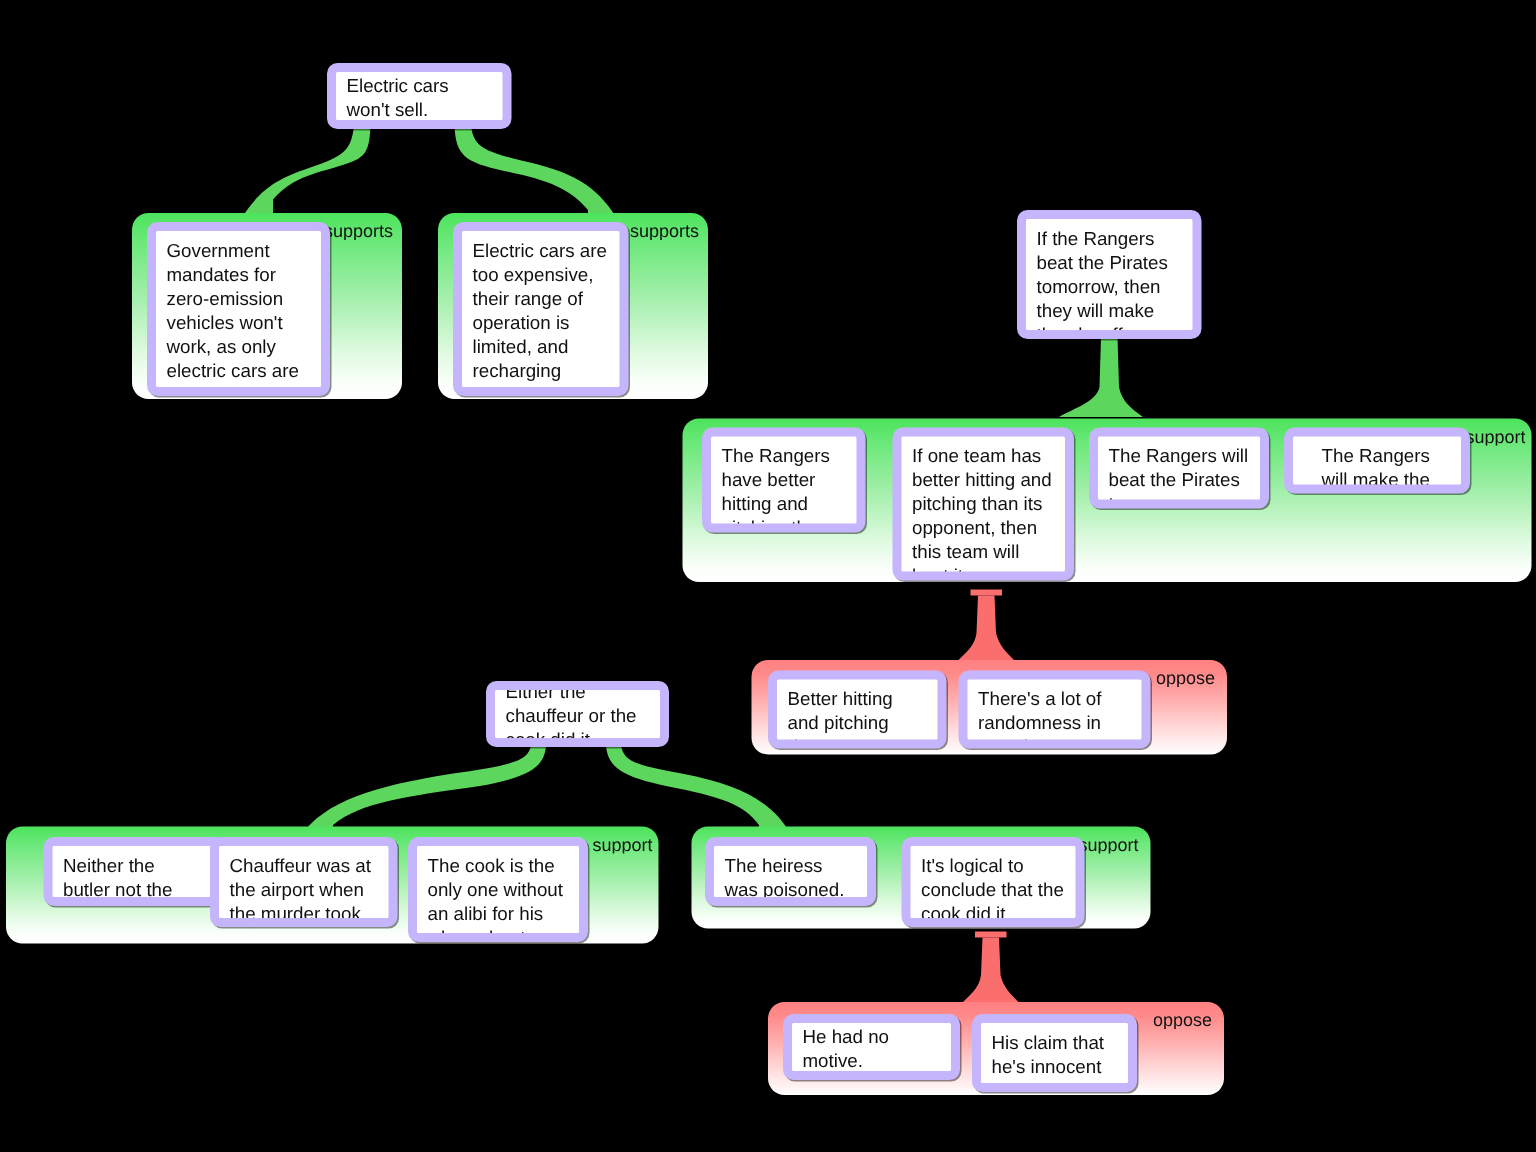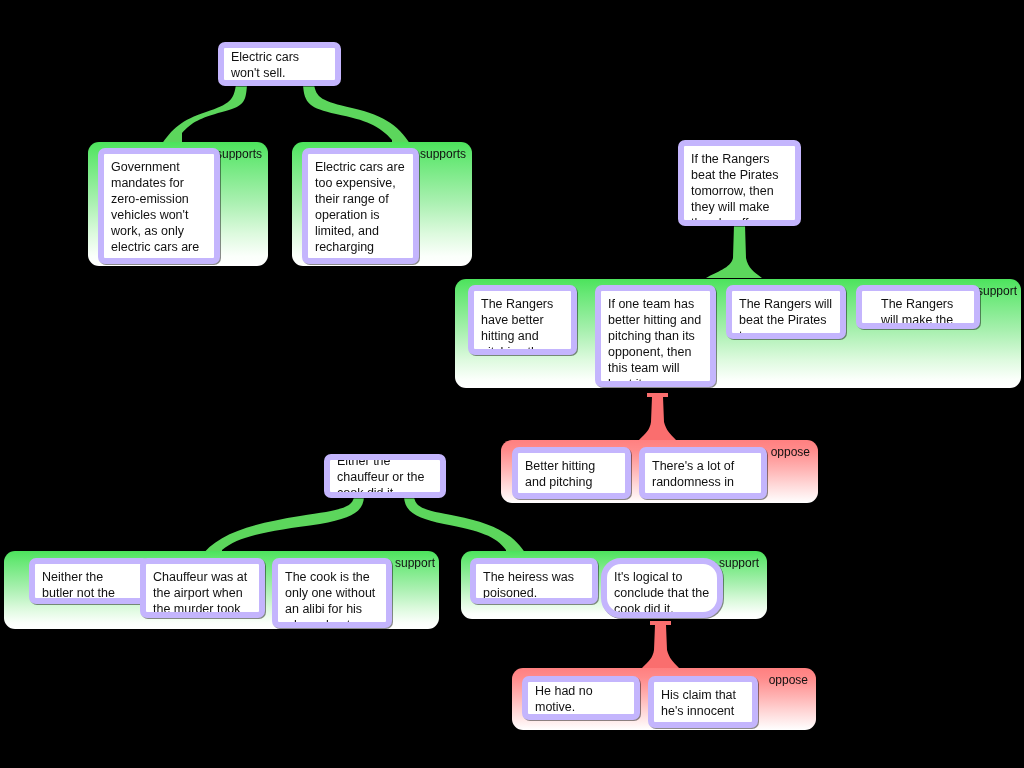--- a/index.html
+++ b/index.html
@@ -115,22 +115,22 @@
   <div class="panel support" style="left:4px;top:551px;width:435px;height:78px;">
     <span class="panel-label" style="right:4px;top:7px;">support</span>
   </div>
   <div class="claim" style="left:29px;top:558px;width:121px;height:46px;">Neither the butler not the maid did it.</div>
   <div class="claim" style="left:140px;top:558px;width:125px;height:60px;">Chauffeur was at the airport when the murder took place.</div>
   <div class="claim" style="left:272px;top:558px;width:120px;height:70px;">The cook is the only one without an alibi for his whereabouts.</div>
 
   <div class="panel support" style="left:461px;top:551px;width:306px;height:68px;">
     <span class="panel-label" style="right:8px;top:7px;">support</span>
   </div>
-  <div class="claim" style="left:470px;top:558px;width:128px;height:46px;">The heiress was poisoned.</div>
-  <div class="claim" style="left:601px;top:558px;width:122px;height:60px;border-radius:20px;">It's logical to conclude that the cook did it.</div>
+  <div class="claim" style="left:470px;top:558px;width:114px;height:46px;">The heiress was poisoned.</div>
+  <div class="claim" style="left:601px;top:558px;width:122px;height:60px;">It's logical to conclude that the cook did it.</div>
 
   <div class="panel oppose" style="left:512px;top:668px;width:304px;height:62px;">
     <span class="panel-label" style="right:8px;top:7px;">oppose</span>
   </div>
   <div class="claim center" style="left:522px;top:676px;width:118px;height:44px;">He had no motive.</div>
   <div class="claim" style="left:648px;top:676px;width:110px;height:52px;">His claim that he's innocent passed a polygraph test.</div>
 
 </div>
 
 </body></html>

